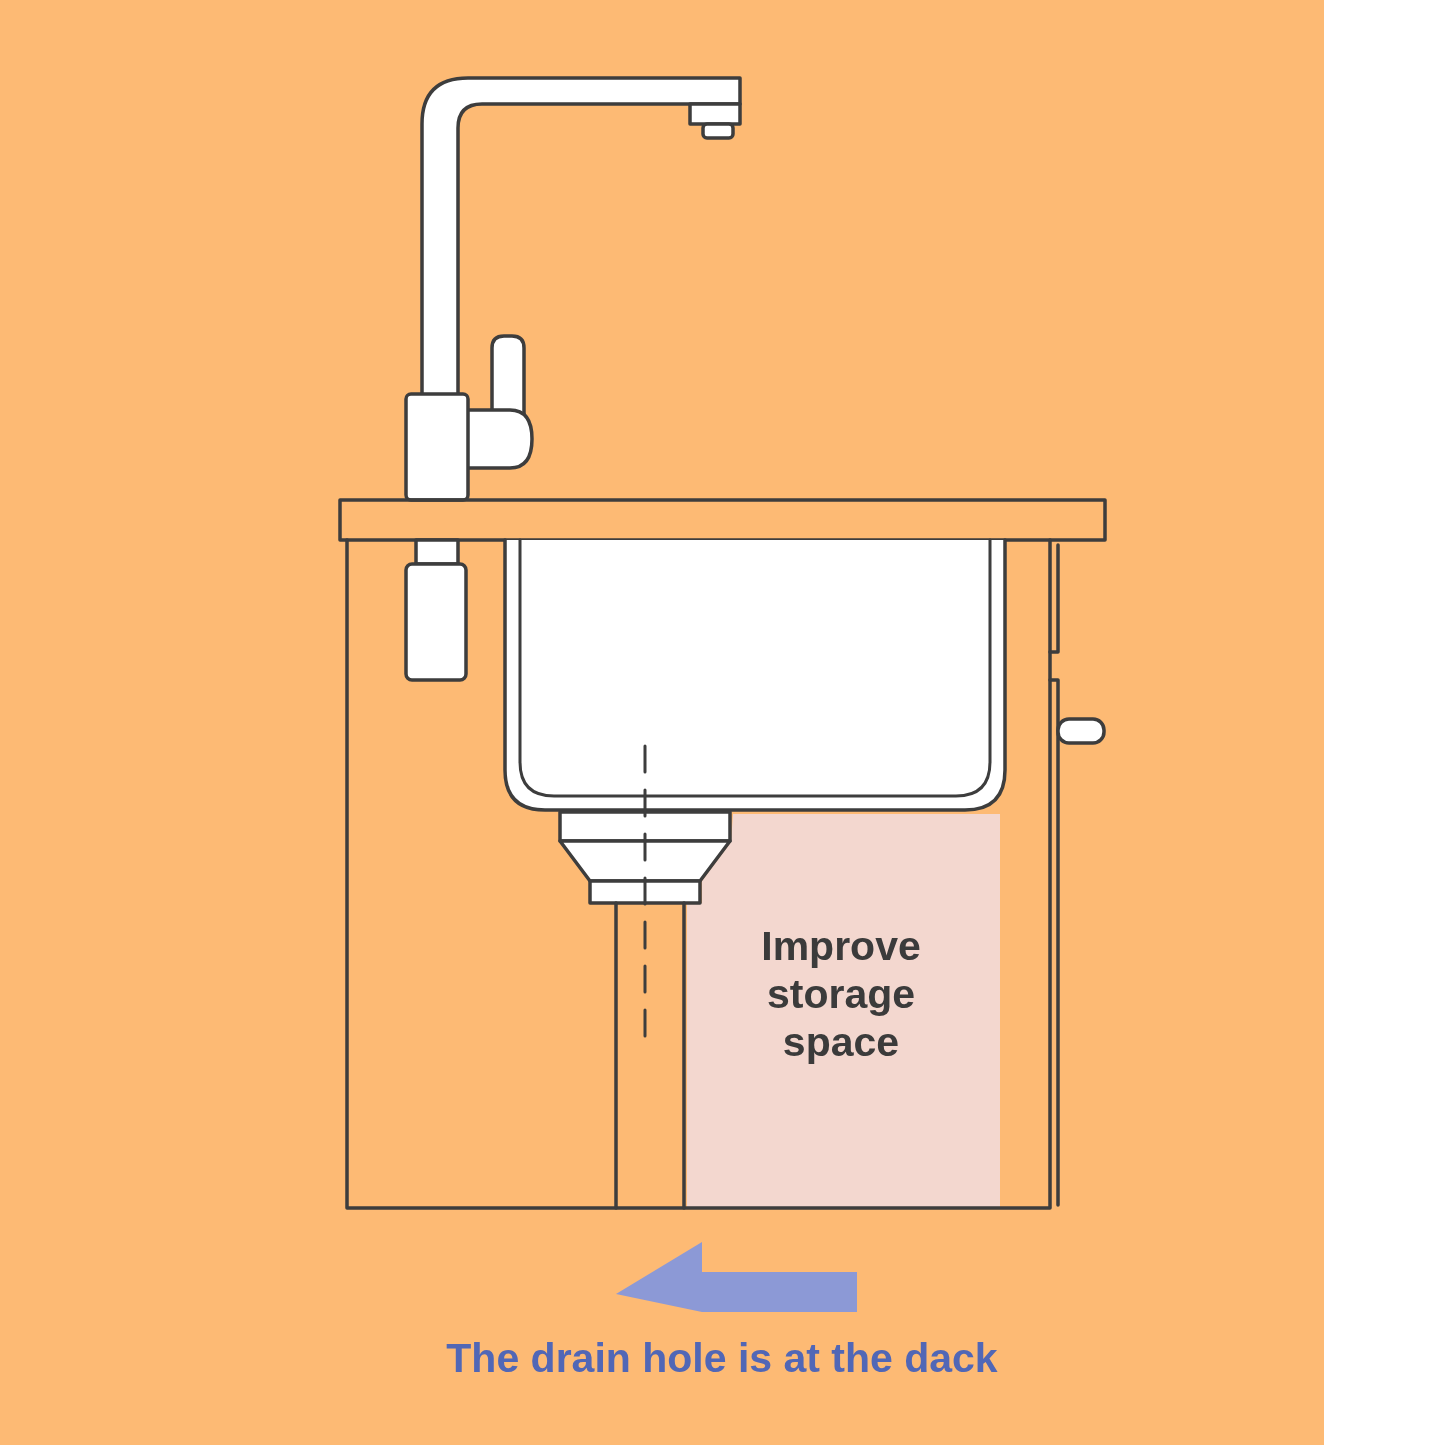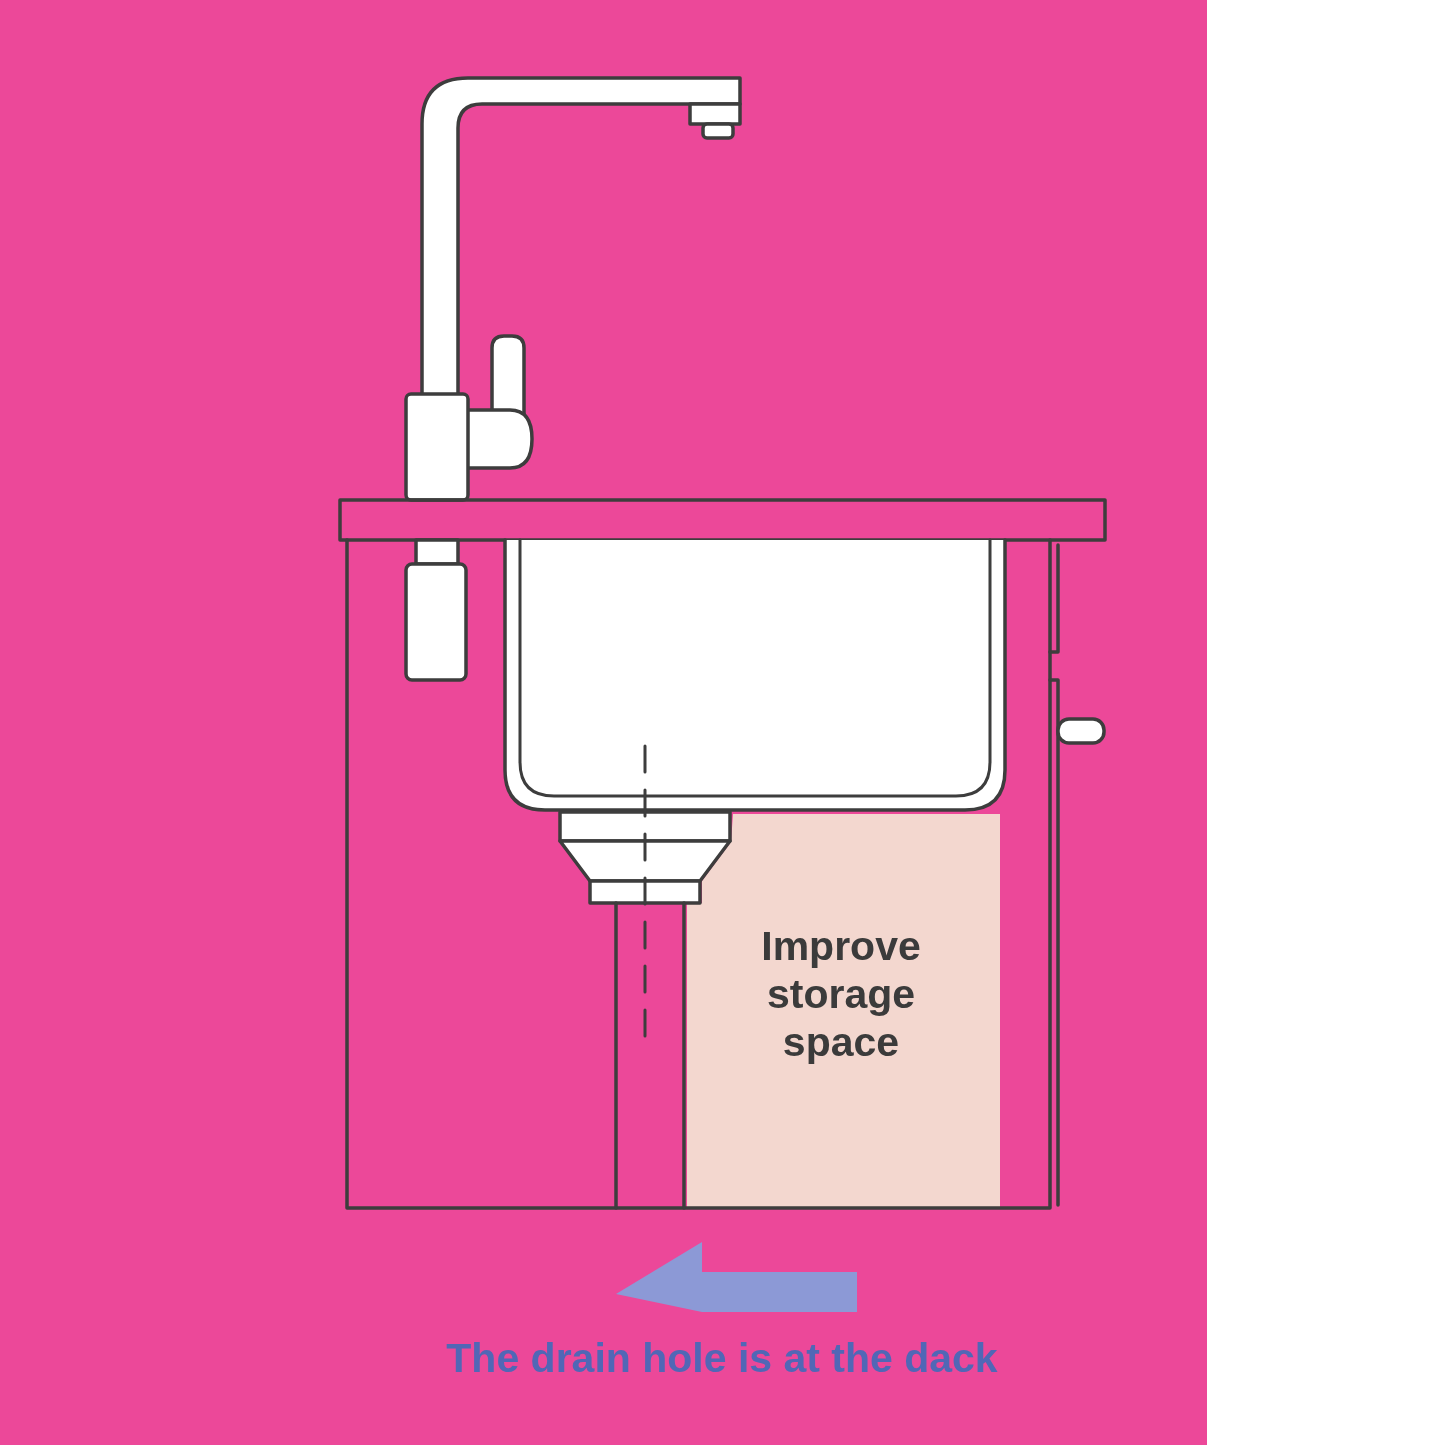--- a/index.html
+++ b/index.html
@@ -2,23 +2,23 @@
 <html><head>
 <meta charset="utf-8">
 <style>
   html, body {
     margin: 0;
     padding: 0;
     background: #ffffff;
   }
   .stage {
     position: relative;
-    width: 1207px;
+    width: 1324px;
     height: 1445px;
-    background: #ec4899;
+    background: #fdba74;
     overflow: hidden;
     font-family: "Liberation Sans", "DejaVu Sans", sans-serif;
   }
   svg { display: block; }
   .storage-label {
     font-family: "Liberation Sans", "DejaVu Sans", sans-serif;
     font-size: 41px;
     font-weight: 600;
   }
   .caption {

